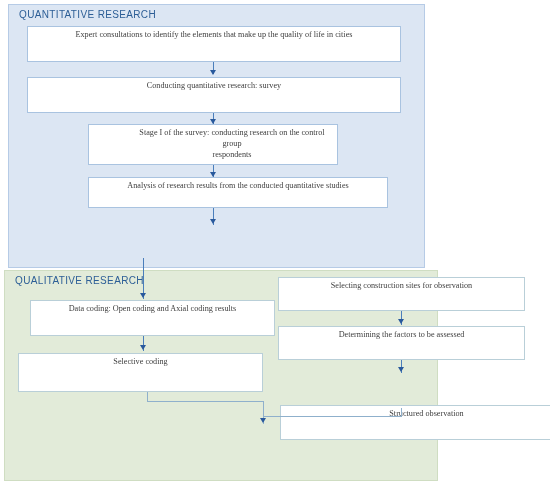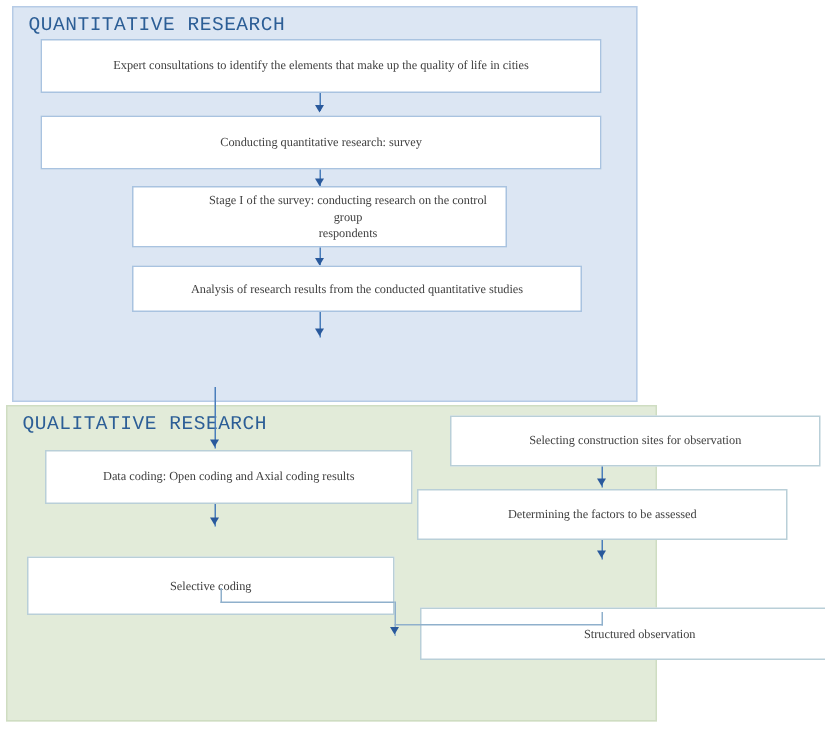--- a/index.html
+++ b/index.html
@@ -36,35 +36,35 @@
     top: 270px;
     width: 434px;
     height: 211px;
     background: #e2ebd9;
     border: 1px solid #cfddc2;
   }
   .panel-title {
     position: absolute;
     left: 10px;
     top: 4px;
-    font-size: 13px;
+    font-size: 10px;
     letter-spacing: 0.35px;
     color: #2c5e96;
-    font-family: Liberation Mono, monospace;
+    font-family: Liberation Sans, sans-serif;
     white-space: nowrap;
   }
 
   
   .node {
     position: absolute;
     box-sizing: border-box;
     background: #ffffff;
     border: 1px solid #a9c3e0;
     display: flex;
-    align-items: center;
+    align-items: flex-start;
     justify-content: center;
     text-align: center;
     color: #404040;
     font-size: 8.2px;
     line-height: 1.35;
     padding: 2px 6px;
     font-family: "Liberation Serif", "DejaVu Serif", serif;
   }
   .node.green {
     border-color: #b9cfd8;
@@ -144,25 +144,25 @@
   <div class="vline" style="left:143px; top:258px; height:41px;"></div>
   <div class="arrow" style="left:140px; top:293px;"></div>
 
   <div class="node green" style="left:30px; top:300px; width:245px; height:36px;">
     <span>Data coding: Open coding and Axial coding results</span>
   </div>
 
   <div class="vline" style="left:143px; top:336px; height:15px;"></div>
   <div class="arrow" style="left:140px; top:345px;"></div>
 
-  <div class="node green" style="left:18px; top:371px; width:245px; height:39px;">
+  <div class="node green" style="left:18px; top:353px; width:245px; height:39px;">
     <span>Selective coding</span>
   </div>
 
-  <div class="node green" style="left:278px; top:277px; width:247px; height:34px;margin-left:22px;">
+  <div class="node green" style="left:278px; top:277px; width:247px; height:34px;">
     <span>Selecting construction sites for observation</span>
   </div>
 
   <div class="vline" style="left:401px; top:311px; height:14px;"></div>
   <div class="arrow" style="left:398px; top:319px;"></div>
 
   <div class="node green" style="left:278px; top:326px; width:247px; height:34px;">
     <span>Determining the factors to be assessed</span>
   </div>
 

